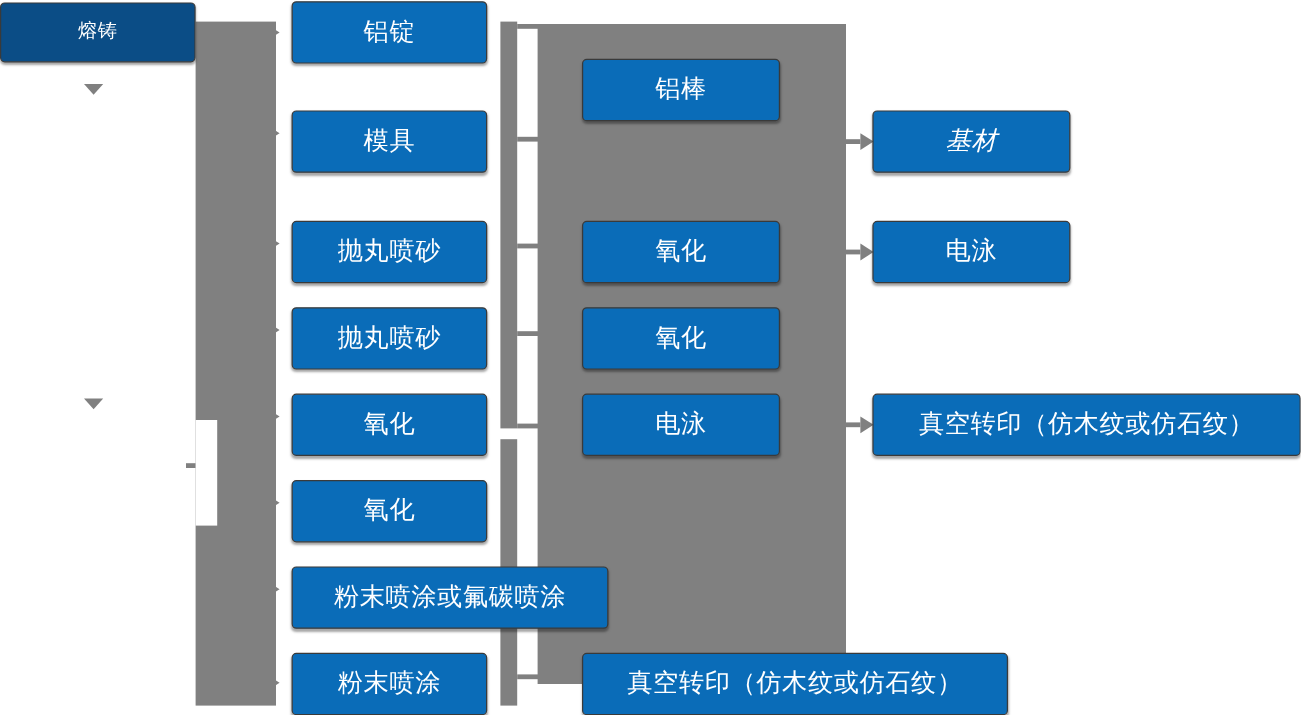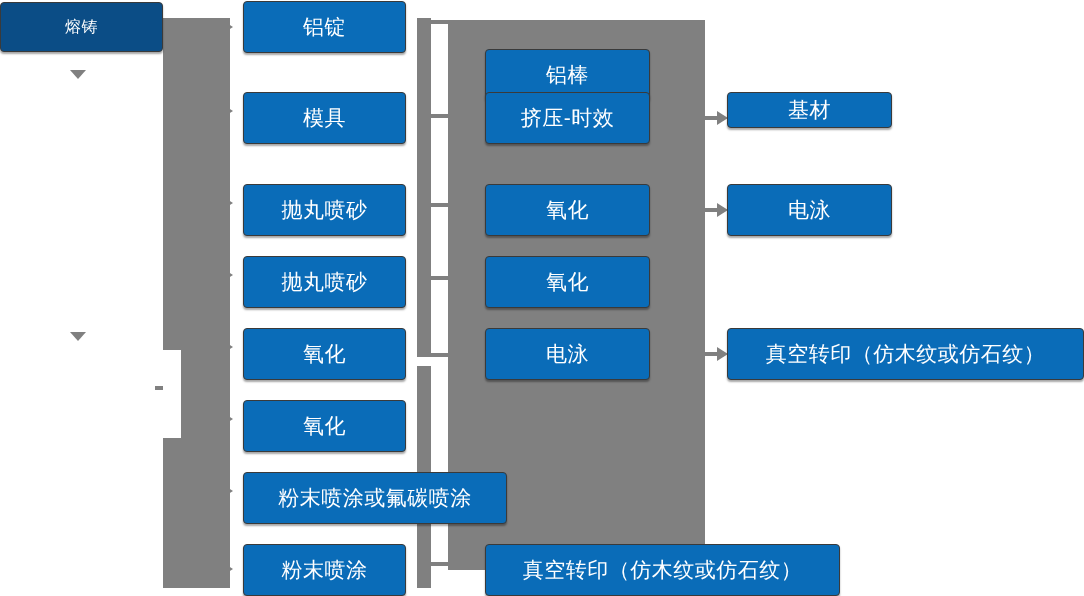--- a/index.html
+++ b/index.html
@@ -126,23 +126,20 @@
   </div>
 
   <div class="box lvl2" style="left:243px; top:544px; width:163px; height:52px;">
     <span>粉末喷涂</span>
   </div>
 
   <div class="box lvl2" style="left:485px; top:1px; width:165px; height:52px;margin-top:48px;">
     <span>铝棒</span>
   </div>
 
-  <div class="box lvl2" style="left:485px; top:92px; width:165px; height:52px;">
-    <span>挤压-时效</span>
-  </div>
 
   <div class="box lvl2" style="left:485px; top:184px; width:165px; height:52px;">
     <span>氧化</span>
   </div>
 
   <div class="box lvl2" style="left:485px; top:256px; width:165px; height:52px;">
     <span>氧化</span>
   </div>
 
   <div class="box lvl2" style="left:485px; top:328px; width:165px; height:52px;">
@@ -161,21 +158,21 @@
   <div class="mini-arrow" style="left:700px; top:203px; width:28px;">
     <div class="shaft" style="width:17px;"></div>
     <div class="head" style="left:17px;"></div>
   </div>
 
   <div class="mini-arrow" style="left:700px; top:347px; width:28px;">
     <div class="shaft" style="width:17px;"></div>
     <div class="head" style="left:17px;"></div>
   </div>
 
-  <div class="box lvl2" style="left:727px; top:92px; width:165px; height:36px;">
+  <div class="box lvl2" style="left:727px; top:92px; width:165px; height:52px;font-style:italic;">
     <span>基材</span>
   </div>
 
   <div class="box lvl2" style="left:727px; top:184px; width:165px; height:52px;">
     <span>电泳</span>
   </div>
 
   <div class="box lvl2" style="left:727px; top:328px; width:357px; height:52px;">
     <span>真空转印（仿木纹或仿石纹）</span>
   </div>

